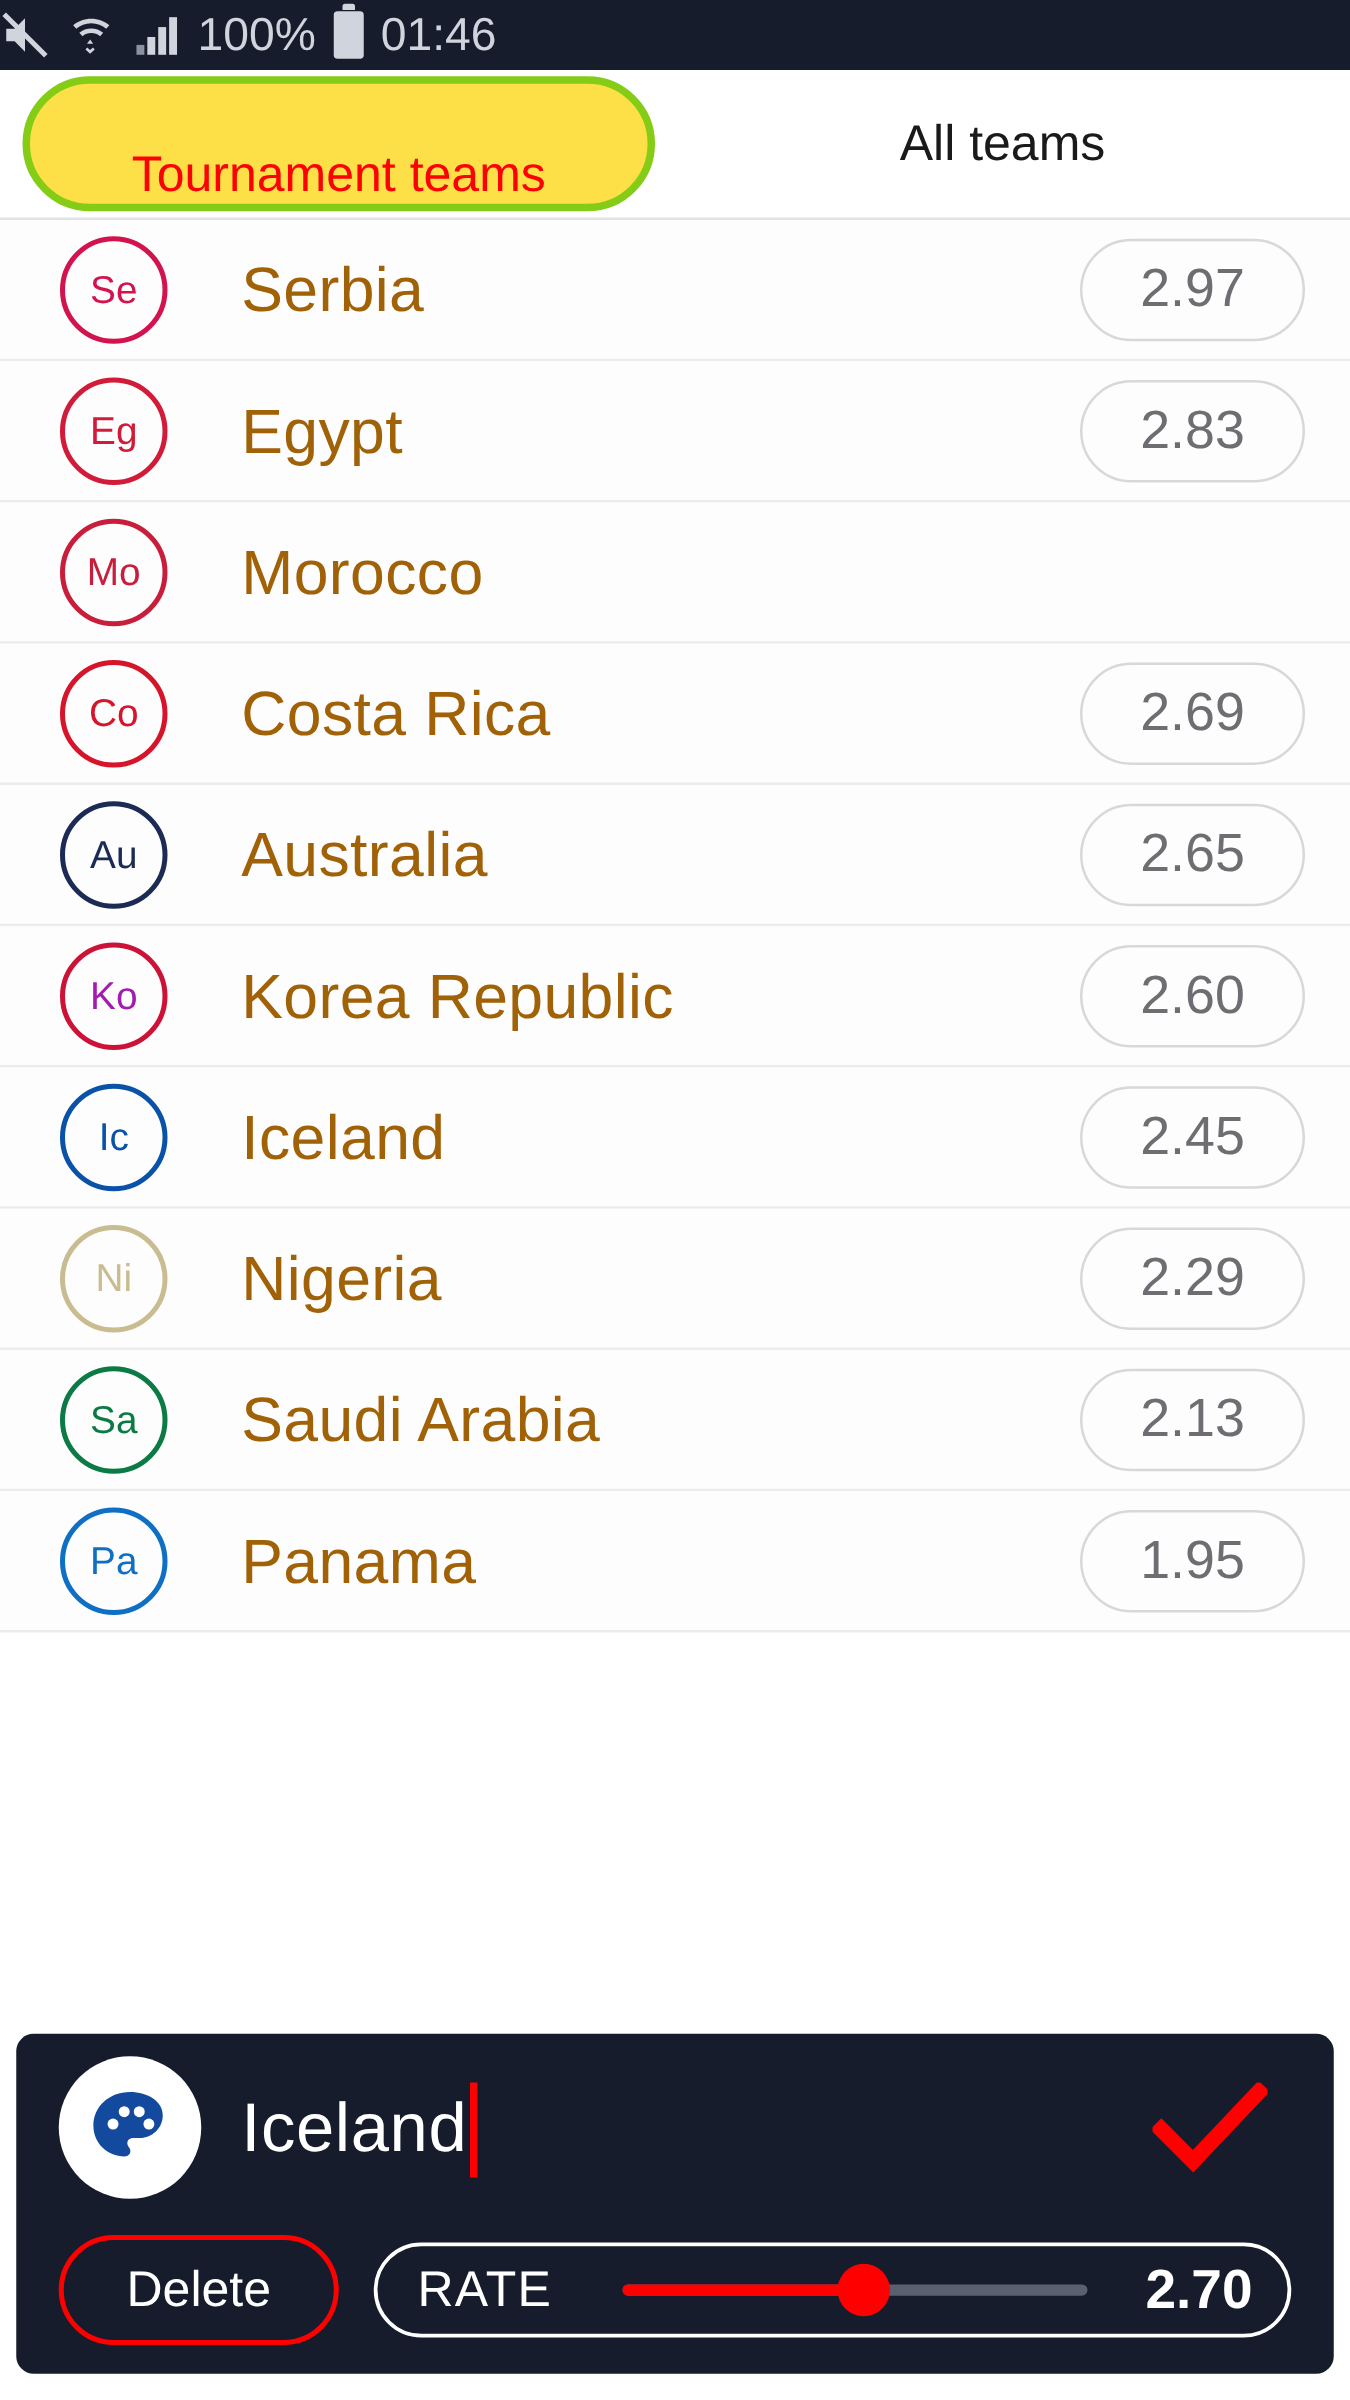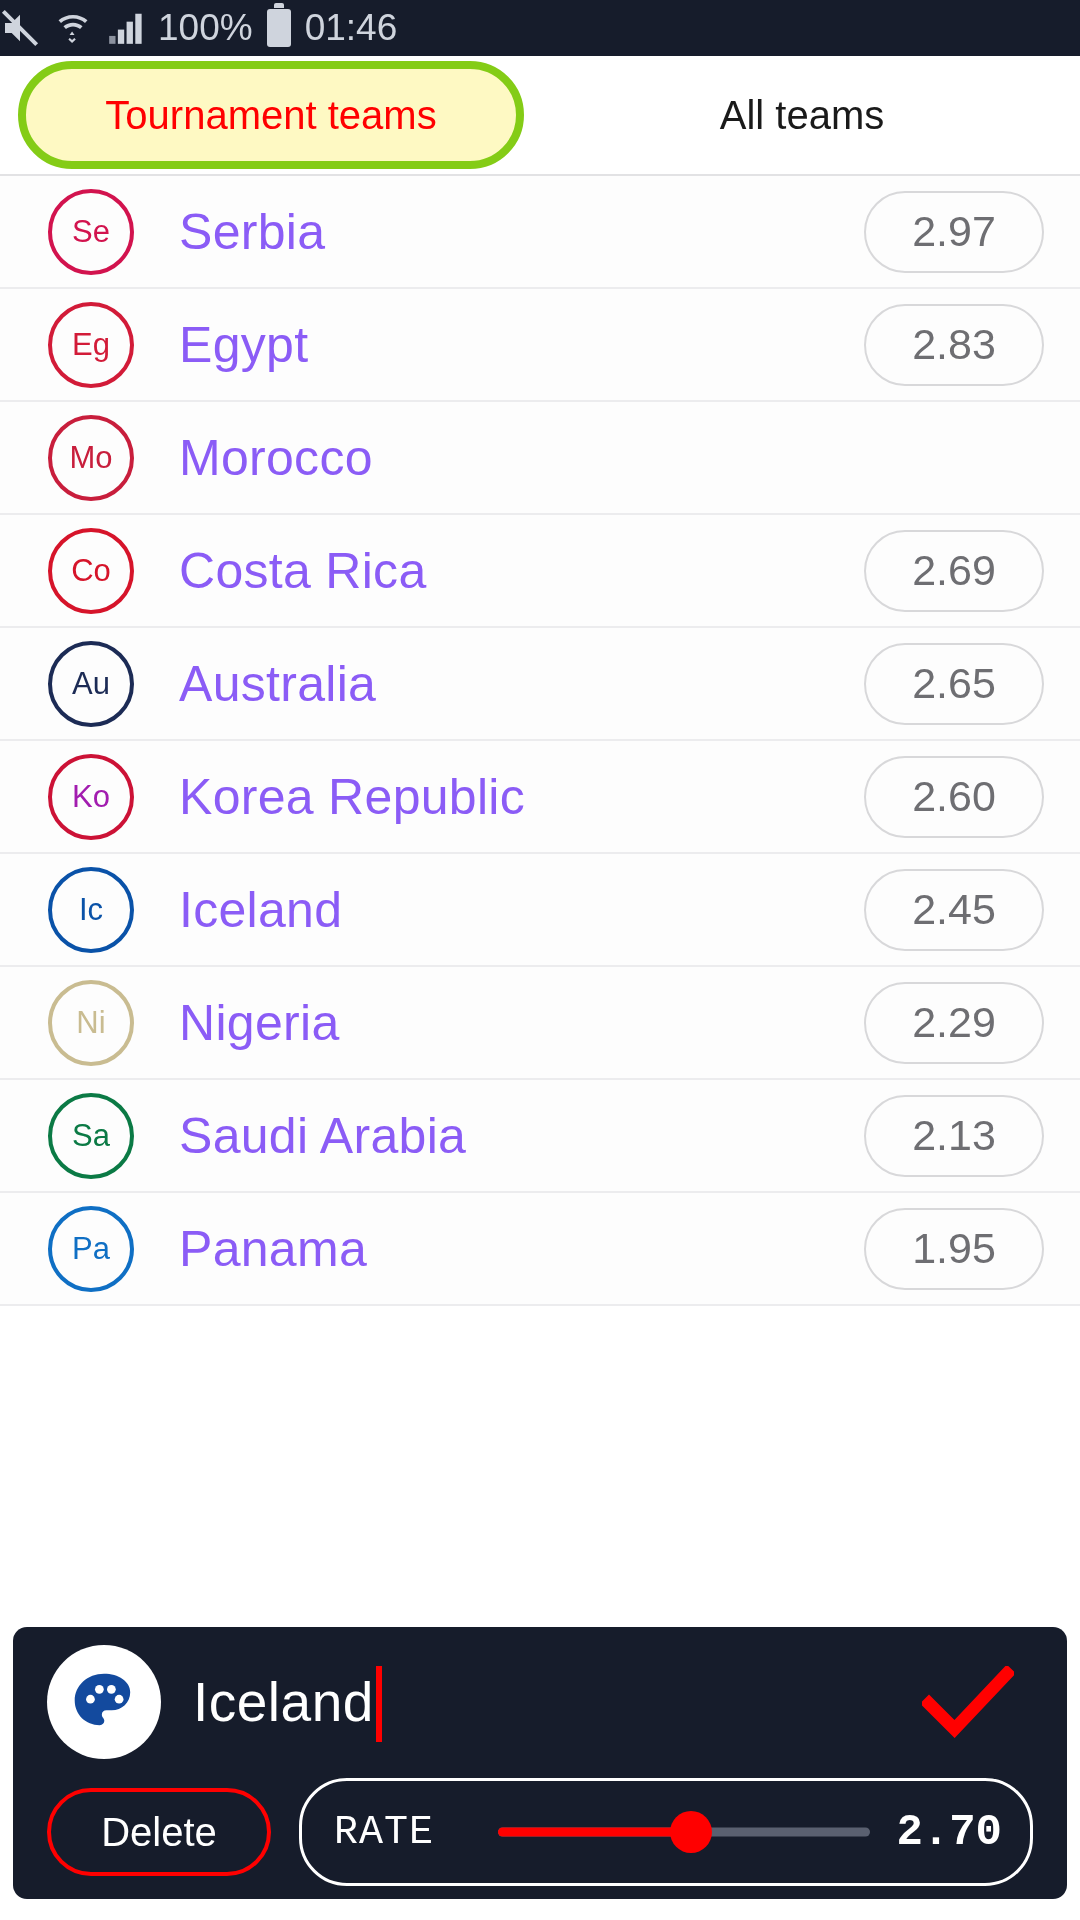--- a/index.html
+++ b/index.html
@@ -37,23 +37,24 @@
     height: 120px; width: 1080px; background: #ffffff;
     display: flex; align-items: center;
     border-bottom: 2px solid #e2e2e4;
   }
   .tab {
     display: flex; align-items: center; justify-content: center;
     height: 108px;
   }
   .tab-active {
     width: 506px; margin-left: 18px;
-    border: 8px solid #84cc16;
+    border: 6px solid #84cc16;
     border-radius: 56px;
-    background: #fef9c3;
+    background: #fde047;
+    align-items: flex-end;
   }
   .tab-active .tab-label { color: #ff0000; font-size: 40px; }
   .tab-all { flex: 1; align-items: center; }
   .tab-all .tab-label { color: #1a1a1a; font-size: 40px; }
 
   
   .team-list { width: 868px; background: #fff; }
   .team-row {
     height: 113px; width: 1080px;
     display: flex; align-items: center;
@@ -63,23 +64,23 @@
   .badge {
     width: 86px; height: 86px; min-width: 86px;
     margin-left: 48px;
     border-radius: 50%;
     border: 4px solid #d2134e;
     display: flex; align-items: center; justify-content: center;
     font-size: 31px;
     background: transparent;
   }
   .team-name {
-    margin-left: 45px;
+    margin-left: 59px;
     font-size: 50px;
-    color: #8b5cf6;
+    color: #a16207;
     letter-spacing: 0.3px;
     flex: 1;
     white-space: nowrap;
   }
   .rating-pill {
     margin-right: 36px;
     width: 180px; height: 82px;
     border: 2px solid #d8d8da;
     border-radius: 44px;
     display: flex; align-items: center; justify-content: center;
@@ -128,26 +129,25 @@
   }
   .delete-btn {
     width: 224px; height: 88px;
     border: 4px solid #ff0000;
     border-radius: 48px;
     display: flex; align-items: center; justify-content: center;
     color: #ffffff; font-size: 40px;
     background: transparent;
   }
   .rate-box {
-    flex: 1; height: 108px;
+    flex: 1; height: 76px;
     border: 3px solid #ffffff;
     border-radius: 48px;
     display: flex; align-items: center;
     padding: 0 28px 0 32px;
-    font-family: Liberation Mono, monospace;
   }
   .rate-label {
     color: #ffffff; font-size: 40px; letter-spacing: 1px;
     min-width: 130px;
   }
   .slider {
     flex: 1; height: 60px; position: relative;
     display: flex; align-items: center;
     margin: 0 14px 0 34px;
   }

